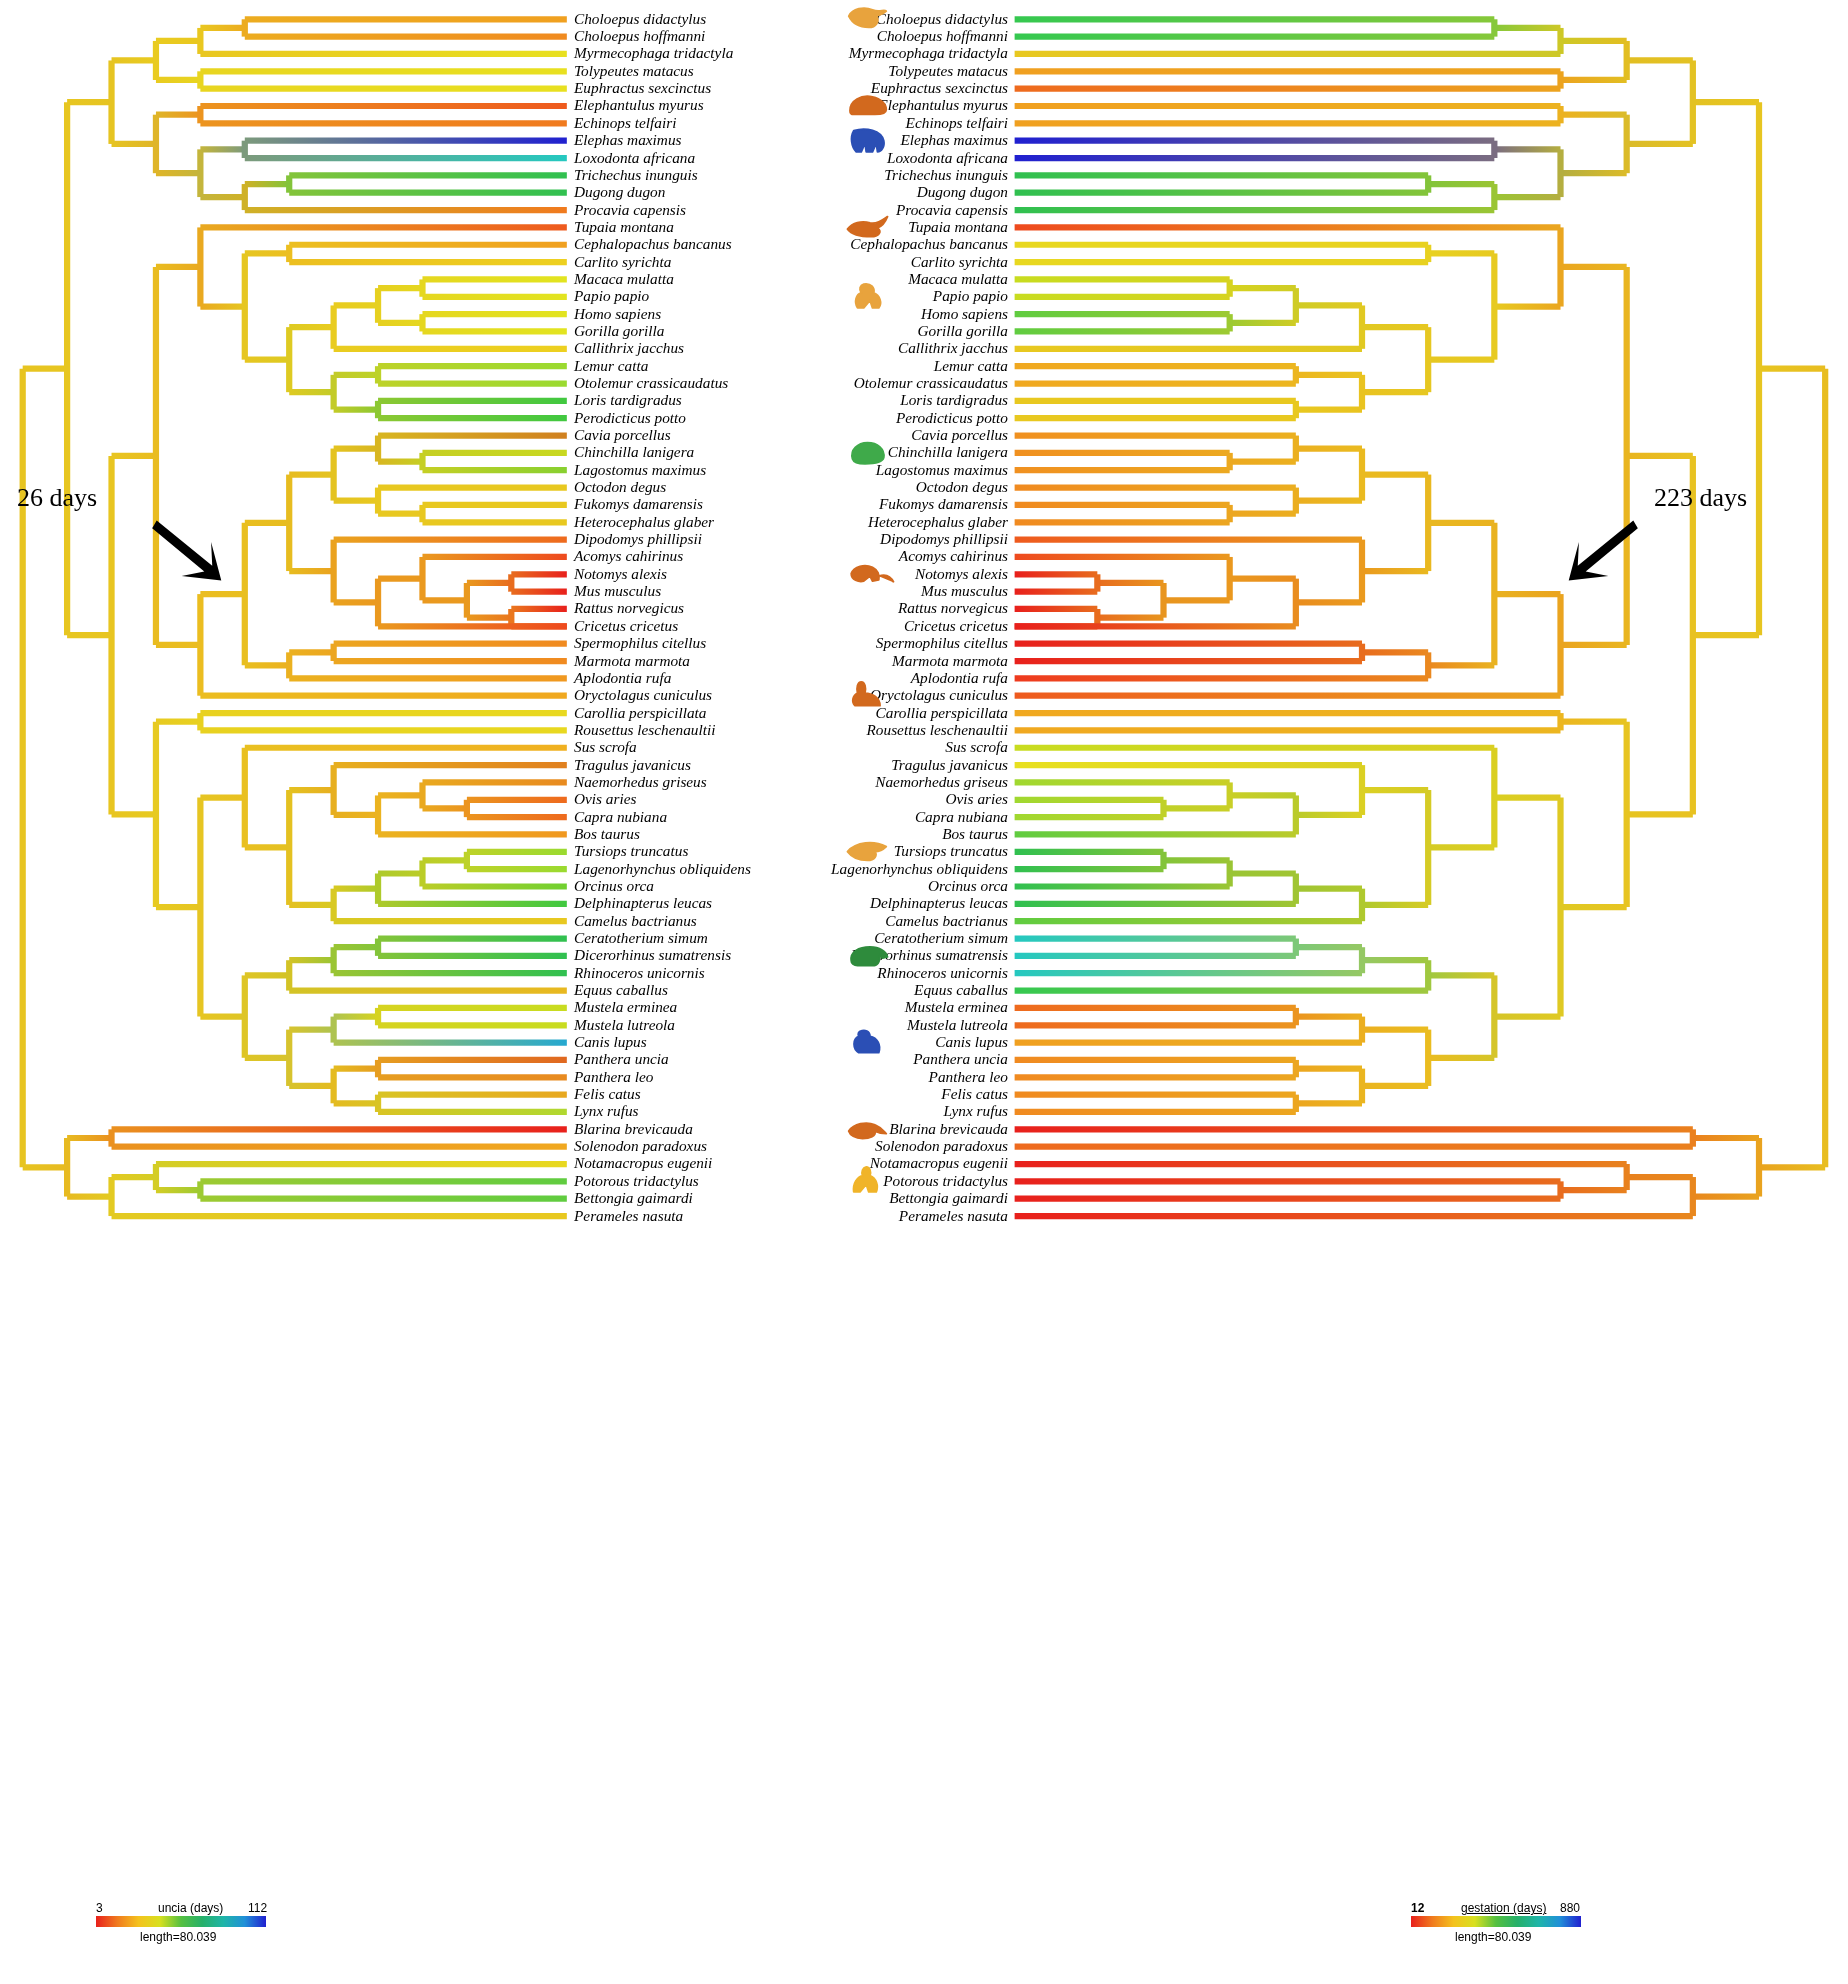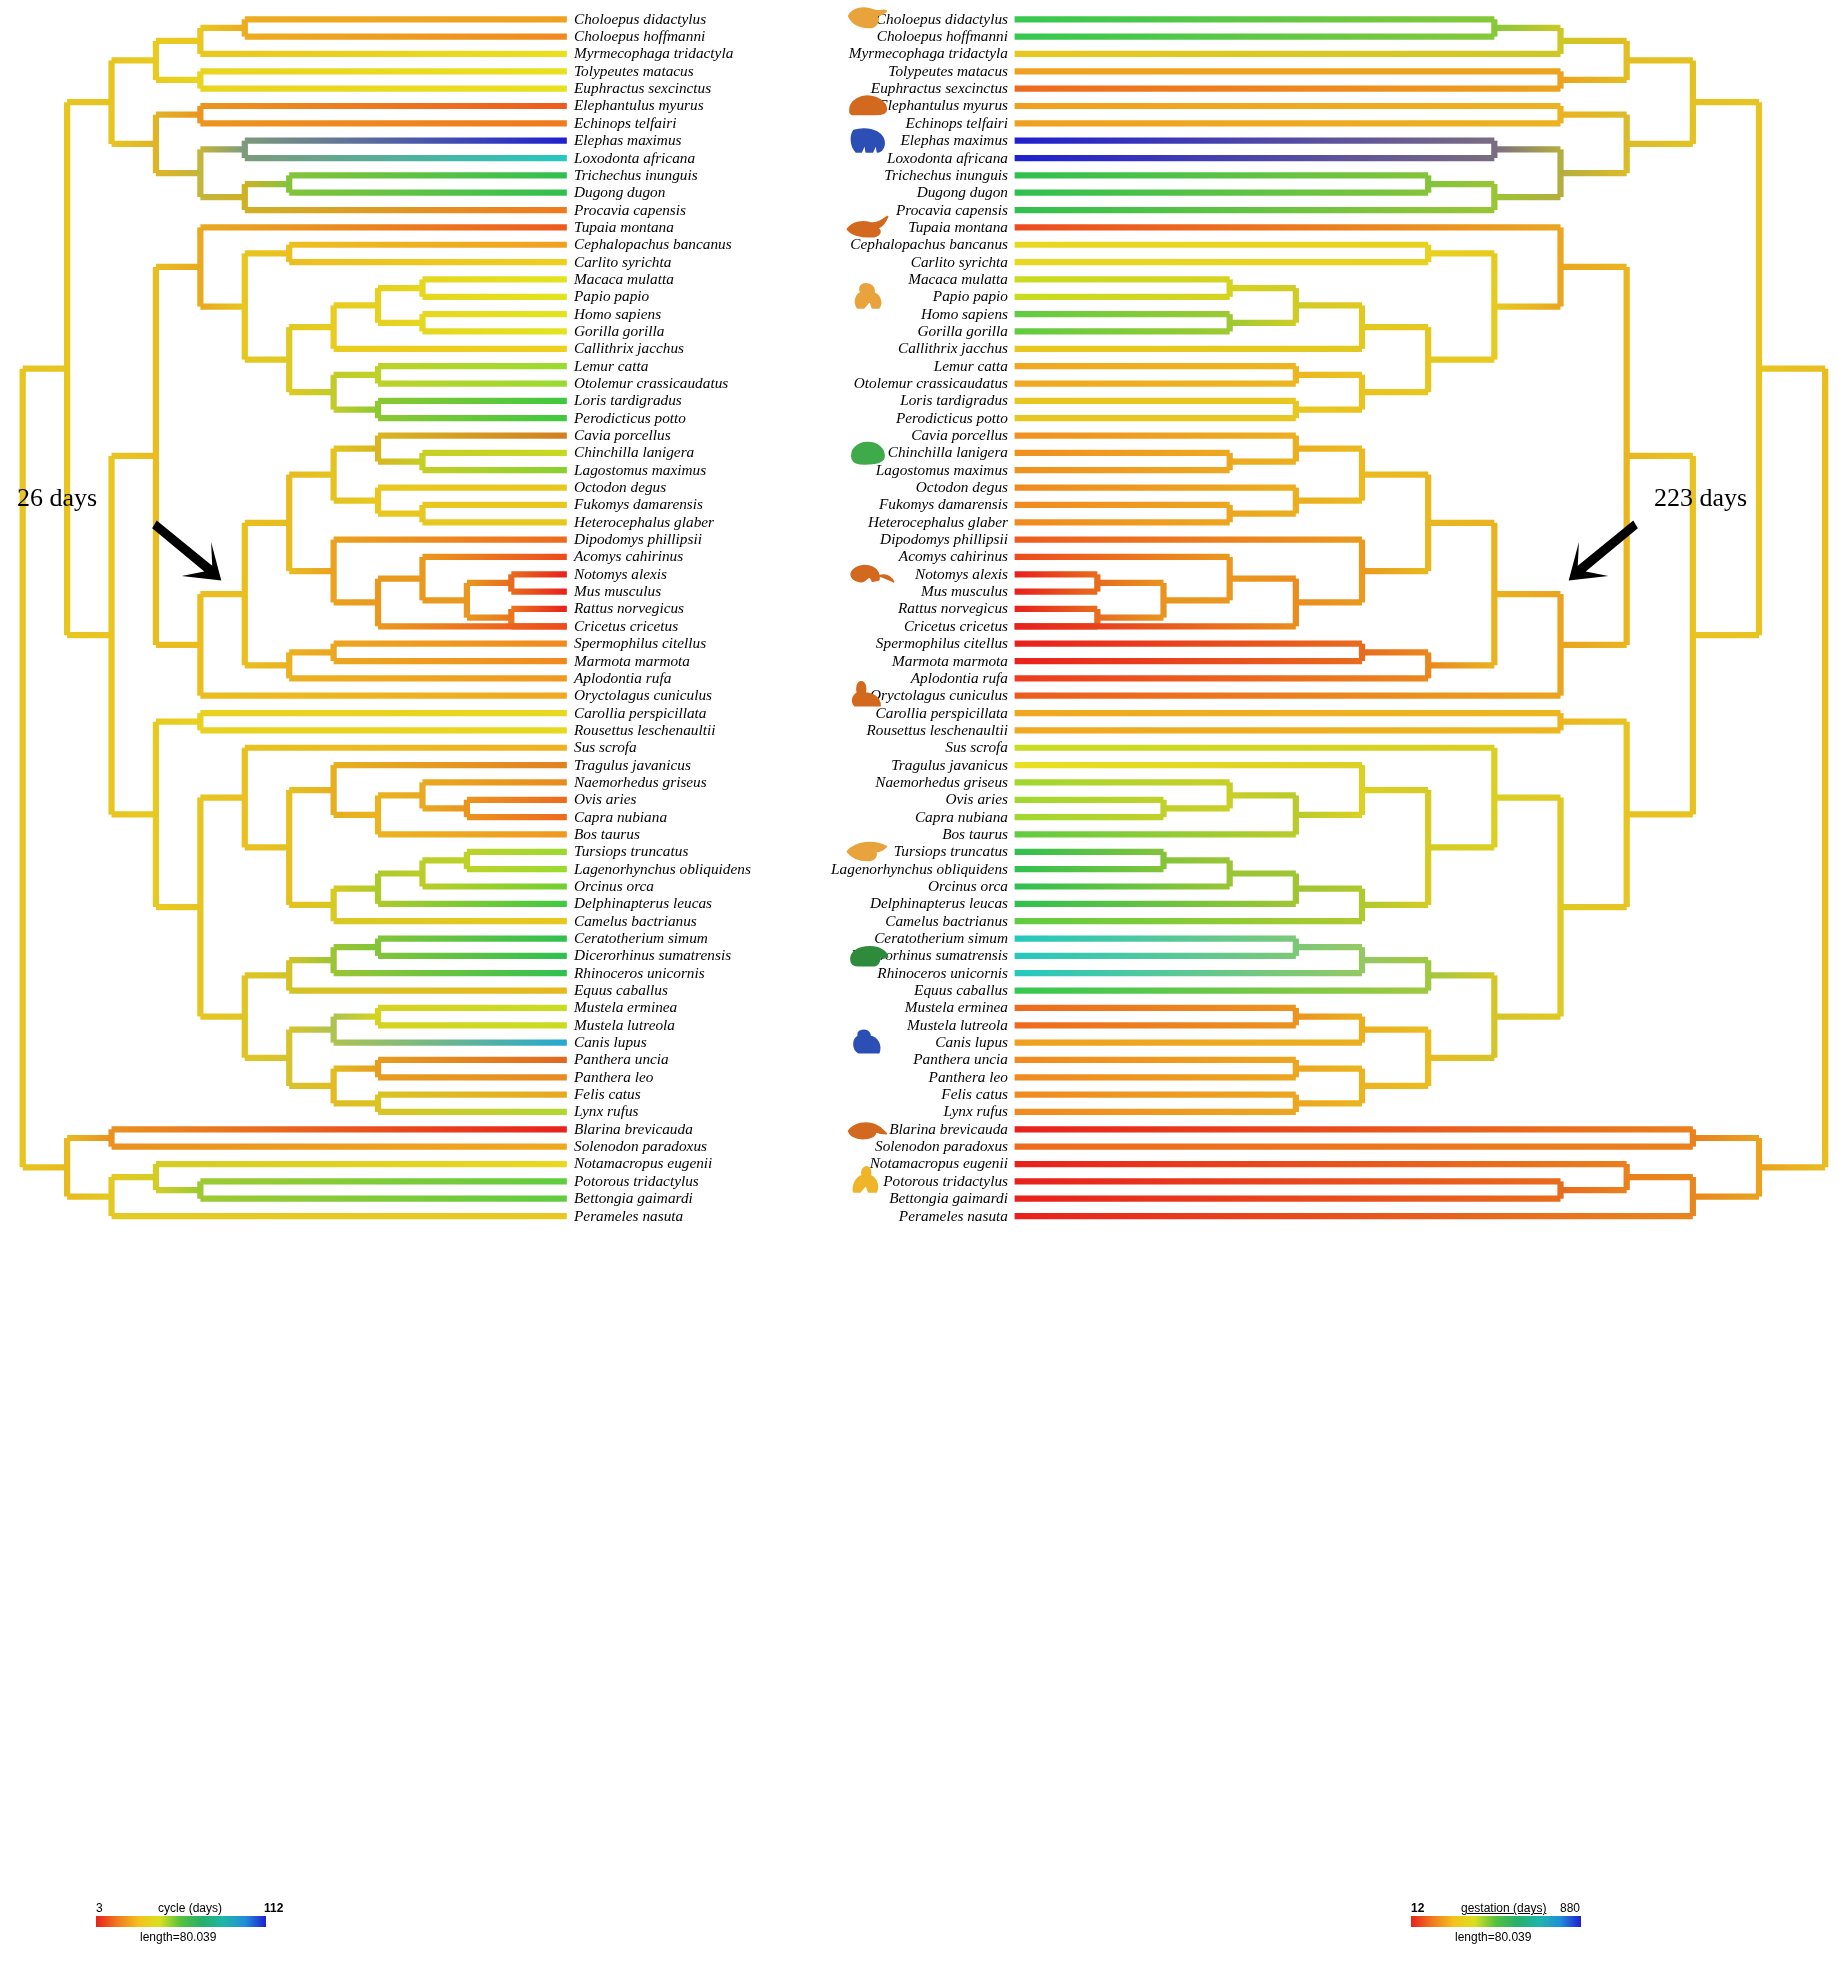--- a/index.html
+++ b/index.html
@@ -1786,22 +1786,22 @@
     <path d="M8 6 L106 86 L104 44 L122 112 L52 104 L92 96 L0 20 Z" fill="#000"></path>
   </svg>
 
   <div class="annot" style="left:1654px;top:483px;">223 days</div>
   <svg style="position:absolute;left:1564px;top:517px;" width="74" height="68" viewBox="0 0 130 120">
     <path d="M122 6 L24 86 L26 44 L8 112 L78 104 L38 96 L130 20 Z" fill="#000"></path>
   </svg>
 
   <div class="legend" id="legend-left" style="left:96px;top:1916px;">
     <div class="lbl" style="left:0px;">3</div>
-    <div class="mid" style="left:62px;">cycle (days)</div>
-    <div class="lbl" style="left:168px;font-weight:bold;">112</div>
+    <div class="mid" style="left:62px;">uncia (days)</div>
+    <div class="lbl" style="left:152px;">112</div>
     <div class="bar" id="bar-left" style="background: linear-gradient(to right, rgb(232, 32, 28), rgb(240, 122, 30), rgb(244, 194, 30), rgb(216, 224, 32), rgb(85, 192, 64), rgb(39, 176, 106), rgb(31, 181, 168), rgb(32, 144, 216), rgb(32, 32, 208));"></div>
     <div class="len" style="left:44px;">length=80.039</div>
   </div>
 
   <div class="legend" id="legend-right" style="left:1411px;top:1916px;">
     <div class="lbl" style="left:0px;font-weight:bold;">12</div>
     <div class="mid" style="left:50px;text-decoration:underline;">gestation (days)</div>
     <div class="lbl" style="left:149px;">880</div>
     <div class="bar" id="bar-right" style="background: linear-gradient(to right, rgb(232, 32, 28), rgb(240, 122, 30), rgb(244, 194, 30), rgb(216, 224, 32), rgb(85, 192, 64), rgb(39, 176, 106), rgb(31, 181, 168), rgb(32, 144, 216), rgb(32, 32, 208));"></div>
     <div class="len" style="left:44px;">length=80.039</div>

